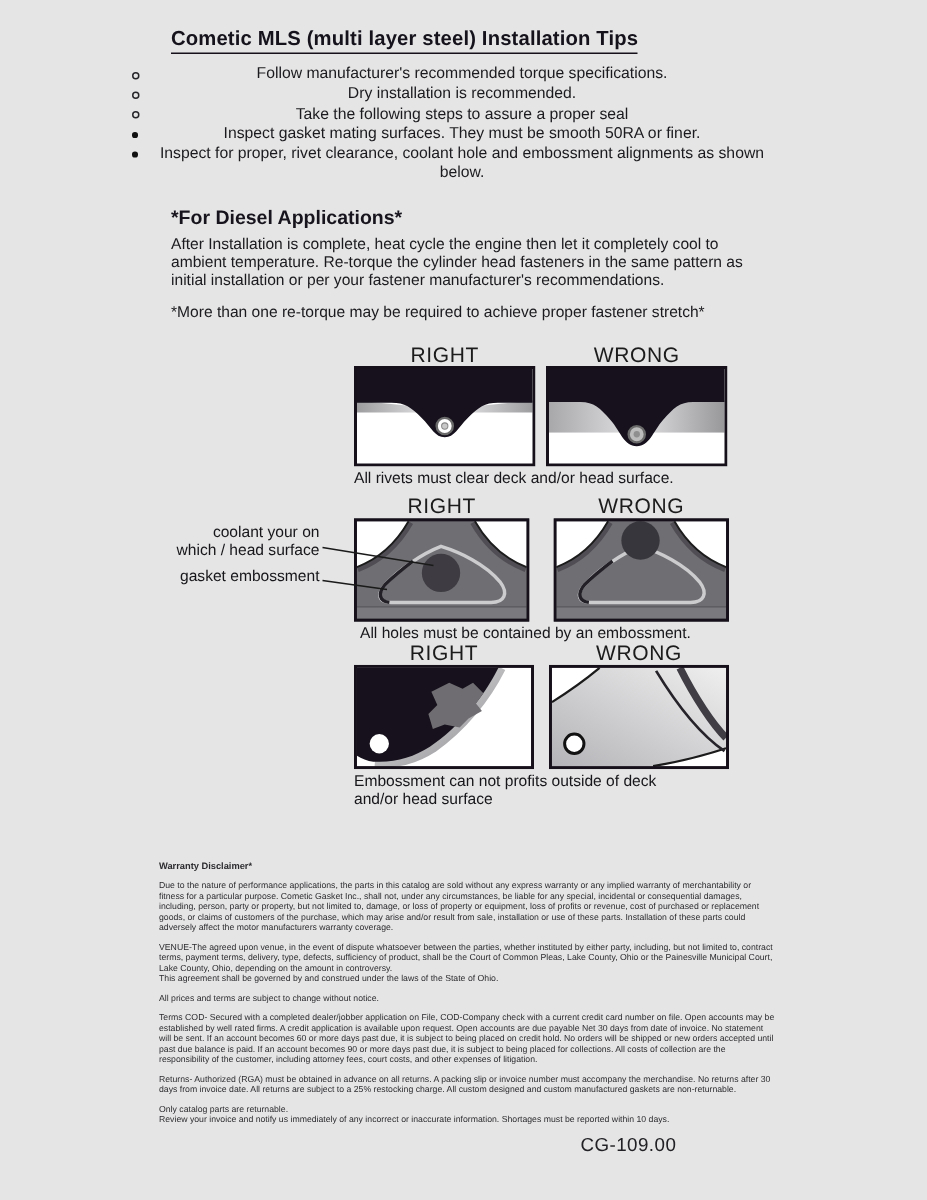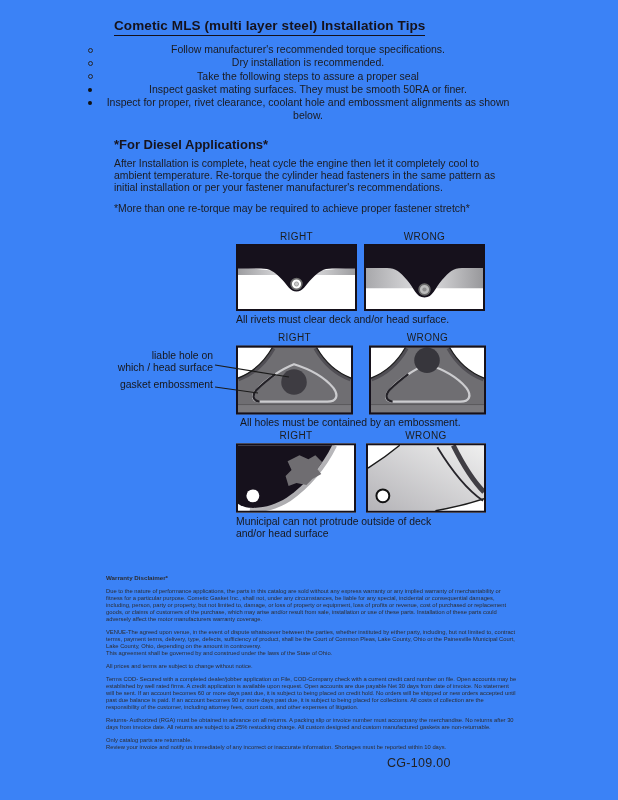--- a/index.html
+++ b/index.html
@@ -1,17 +1,17 @@
 <!DOCTYPE html>
 <html><head>
 <meta charset="utf-8">
 <style>
   html,body{margin:0;padding:0;background:#ffffff;}
   .page{
-    position:relative;width:618px;height:800px;background:#3b82f6;overflow:hidden;
+    position:relative;width:618px;height:800px;background:#e5e5e5;overflow:hidden;
     font-family:"Liberation Sans","DejaVu Sans",sans-serif;color:#1b1b1f;
   }
   
   .content{position:absolute;left:88px;top:12px;width:432px;}
   .doc-title{
     display:inline-block;margin:6px 0 7px 26px;font-size:13.5px;font-weight:bold;
     letter-spacing:.1px;border-bottom:1.6px solid #15101a;padding-bottom:2px;color:#15121c;
   }
   .tips{list-style:none;margin:0;padding:0;text-align:center;}
   .tips li{position:relative;padding-left:8px;font-size:10.5px;line-height:13.3px;}
@@ -23,21 +23,21 @@
   .tips li .dot-f{
     position:absolute;left:0;top:4.9px;width:3.8px;height:3.8px;background:#111;border-radius:50%;
   }
   .diesel{margin-left:26px;width:394px;}
   .diesel h2{font-size:13px;font-weight:bold;margin:14px 0 6px 0;color:#17141d;}
   .diesel p{font-size:10.4px;line-height:12px;margin:0 0 9px 0;}
   
   .figset{position:absolute;}
   .pair{display:flex;}
   .fig{display:flex;flex-direction:column;}
-  .fig-label{text-align:center;font-size:10px;line-height:13px;margin-bottom:1px;color:#1c1c1c;letter-spacing:.4px;}
+  .fig-label{text-align:center;font-size:14px;line-height:13px;margin-bottom:1px;color:#1c1c1c;letter-spacing:.4px;}
   .fig svg{display:block;}
   .fig-caption{font-size:10.4px;line-height:11.6px;margin-top:3px;color:#17171b;}
   .d1{left:236px;top:230px;}
   .d1 .pair{gap:7px;}
   .d2{left:88px;top:331px;width:432px;height:100px;}
   .d2 .pair{position:absolute;left:148px;top:0;gap:16px;}
   .ann{position:absolute;left:0;width:125px;text-align:right;font-size:10.4px;line-height:11.6px;color:#17171b;}
   .ann.a1{top:19px;}
   .ann.a2{top:48px;}
   .leader{position:absolute;left:0;top:0;pointer-events:none;}
@@ -118,21 +118,21 @@
           <circle cx="60.5" cy="45.5" r="2.1" fill="#8f8f8f"></circle>
           <rect x="1" y="1" width="119" height="65" fill="none" stroke="#15101a" stroke-width="2"></rect>
         </svg>
       </div>
     </div>
     <div class="fig-caption">All rivets must clear deck and/or head surface.</div>
   </div>
 
   <div class="figset d2">
     <div class="ann a1">
-      <span>liable hole on</span><br>
+      <span>coolant your on</span><br>
       <span>which / head surface</span>
     </div>
     <div class="ann a2">gasket embossment</div>
 
     <div class="pair">
       <div class="fig">
         <div class="fig-label">RIGHT</div>
         <svg width="117" height="70" viewBox="0 0 119 70">
           <rect width="119" height="70" fill="#6f6e72"></rect>
           <rect x="2" y="60" width="115" height="8" fill="#7a797d"></rect>
@@ -212,21 +212,21 @@
           <path d="M119 56 V68 H70 C88 65 104 61 119 56 Z" fill="#ffffff"></path>
           <path d="M70 68 C88 65 104 61 119 56" fill="none" stroke="#1b1b1b" stroke-width="1.5"></path>
           <path d="M88 2 C98 22 110 40 119 49" fill="none" stroke="#403e44" stroke-width="5"></path>
           <path d="M72 4 C86 27 102 47 118 58" fill="none" stroke="#26242a" stroke-width="1.8"></path>
           <circle cx="17" cy="53" r="6.5" fill="#ffffff" stroke="#121212" stroke-width="2"></circle>
           <rect x="1" y="1" width="119" height="68" fill="none" stroke="#15101a" stroke-width="2"></rect>
         </svg>
       </div>
     </div>
     <div class="fig-caption">
-      <span>Municipal can not protrude outside of deck</span><br>
+      <span>Embossment can not profits outside of deck</span><br>
       <span>and/or head surface</span>
     </div>
   </div>
 
   <div class="warranty">
     <h3>Warranty Disclaimer*</h3>
     <p class="fp">Due to the nature of performance applications, the parts in this catalog are sold without any express warranty or any implied warranty of merchantability or fitness for a particular purpose.  Cometic Gasket Inc., shall not, under any circumstances, be liable for any special, incidental or consequential damages, including, person, party or property, but not limited to, damage, or loss of property or equipment, loss of profits or revenue, cost of purchased or replacement goods, or claims of customers of the purchase, which may arise and/or result from sale, installation or use of these parts.  Installation of these parts could adversely affect the motor manufacturers warranty coverage.</p>
     <p class="fp joined">VENUE-The agreed upon venue, in the event of dispute whatsoever between the parties, whether instituted by either party, including, but not limited to, contract terms, payment terms, delivery, type, defects, sufficiency of product, shall be the Court of Common Pleas, Lake County, Ohio or the Painesville Municipal Court, Lake County, Ohio, depending on the amount in controversy.</p>
     <p class="fp">This agreement shall be governed by and construed under the laws of the State of Ohio.</p>
     <p class="fp">All prices and terms are subject to change without notice.</p>

